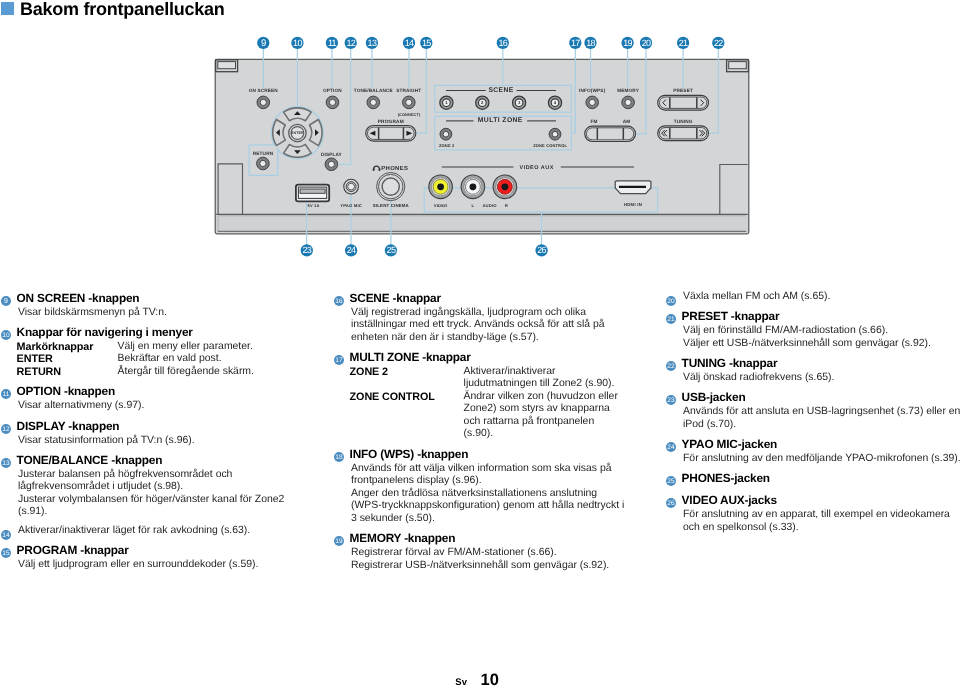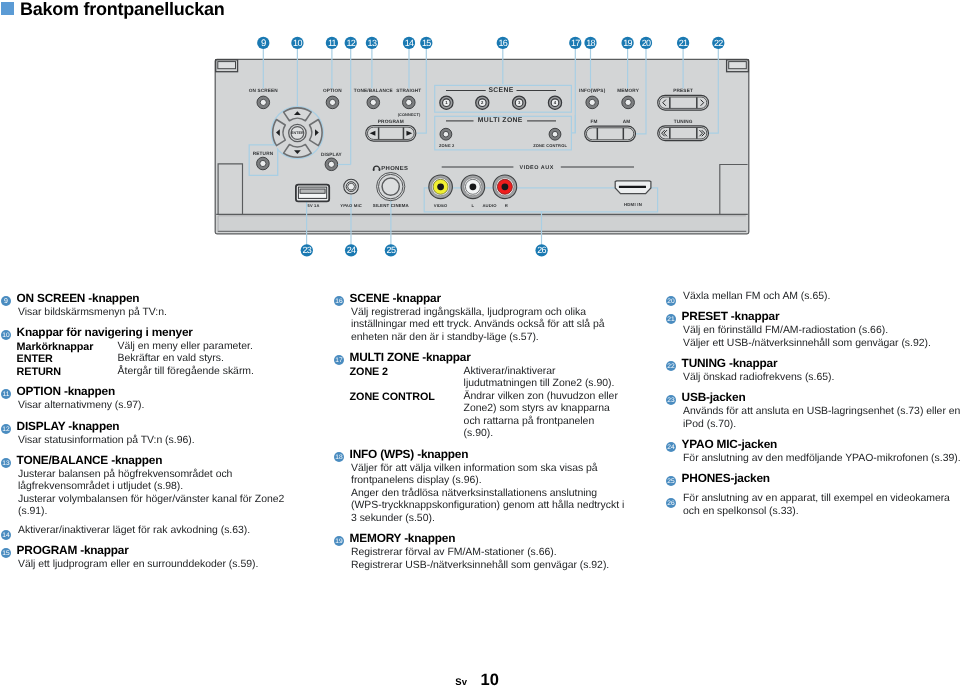--- a/index.html
+++ b/index.html
@@ -412,21 +412,21 @@
             <text x="5" y="5" fill="#ffffff" font-family="Liberation Sans, sans-serif" font-size="6.6" text-anchor="middle" dominant-baseline="central">10</text>
           </svg>
         </span>
     <div class="h">Knappar för navigering i menyer</div>
     <div class="subrow">
       <span class="k">Markörknappar</span>
       <span class="v">Välj en meny eller parameter.</span>
     </div>
     <div class="subrow">
       <span class="k">ENTER</span>
-      <span class="v">Bekräftar en vald styrs.</span>
+      <span class="v">Bekräftar en vald post.</span>
     </div>
     <div class="subrow">
       <span class="k">RETURN</span>
       <span class="v">Återgår till föregående skärm.</span>
     </div>
   </div>
   <div class="entry">
     <span class="num">
           <svg width="10" height="10" viewBox="0 0 10 10">
             <circle cx="5" cy="5" r="5" fill="#4a8cc0"></circle>
@@ -506,21 +506,21 @@
     </div>
   </div>
   <div class="entry">
     <span class="num">
           <svg width="10" height="10" viewBox="0 0 10 10">
             <circle cx="5" cy="5" r="5" fill="#4a8cc0"></circle>
             <text x="5" y="5" fill="#ffffff" font-family="Liberation Sans, sans-serif" font-size="6.6" text-anchor="middle" dominant-baseline="central">18</text>
           </svg>
         </span>
     <div class="h">INFO (WPS) -knappen</div>
-    <div class="b">Väljer för att välja vilken information som ska visas på frontpanelens display (s.96).</div>
+    <div class="b">Används för att välja vilken information som ska visas på frontpanelens display (s.96).</div>
     <div class="b">Anger den trådlösa nätverksinstallationens anslutning (WPS-tryckknappskonfiguration) genom att hålla nedtryckt i 3 sekunder (s.50).</div>
   </div>
   <div class="entry">
     <span class="num">
           <svg width="10" height="10" viewBox="0 0 10 10">
             <circle cx="5" cy="5" r="5" fill="#4a8cc0"></circle>
             <text x="5" y="5" fill="#ffffff" font-family="Liberation Sans, sans-serif" font-size="6.6" text-anchor="middle" dominant-baseline="central">19</text>
           </svg>
         </span>
     <div class="h">MEMORY -knappen</div>
@@ -588,20 +588,21 @@
         </span>
     <div class="h">PHONES-jacken</div>
   </div>
   <div class="entry">
     <span class="num">
           <svg width="10" height="10" viewBox="0 0 10 10">
             <circle cx="5" cy="5" r="5" fill="#4a8cc0"></circle>
             <text x="5" y="5" fill="#ffffff" font-family="Liberation Sans, sans-serif" font-size="6.6" text-anchor="middle" dominant-baseline="central">26</text>
           </svg>
         </span>
+    <div class="h">VIDEO AUX-jacks</div>
     <div class="b">För anslutning av en apparat, till exempel en videokamera och en spelkonsol (s.33).</div>
   </div>
 </div>
 
   <div id="footer">
     <span id="footer-lang">Sv</span>
     <span id="footer-page">10</span>
   </div>
 
 </div>

